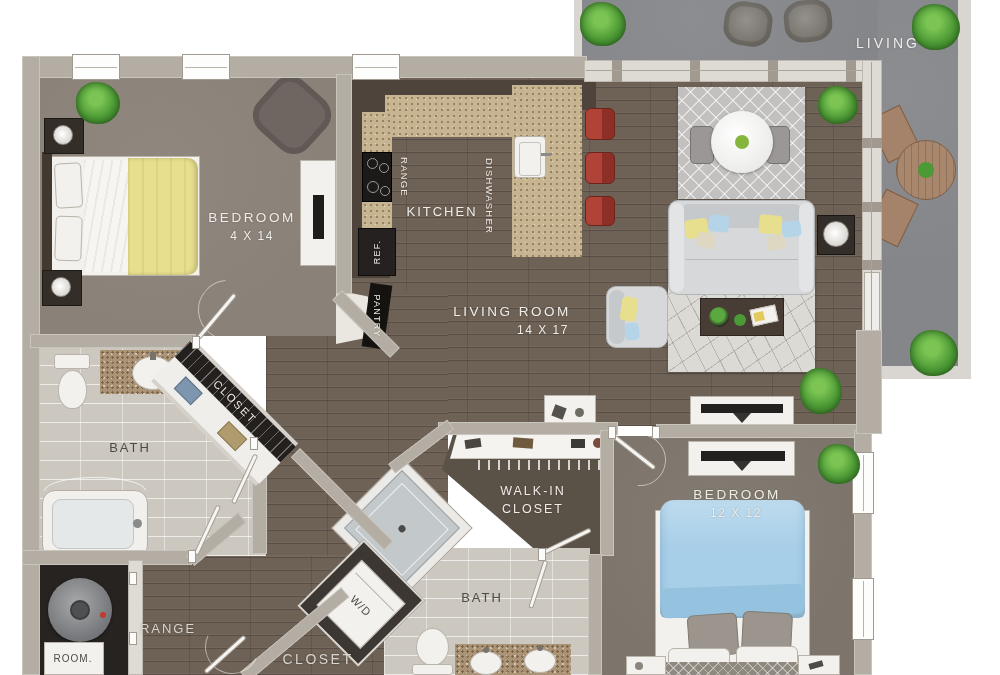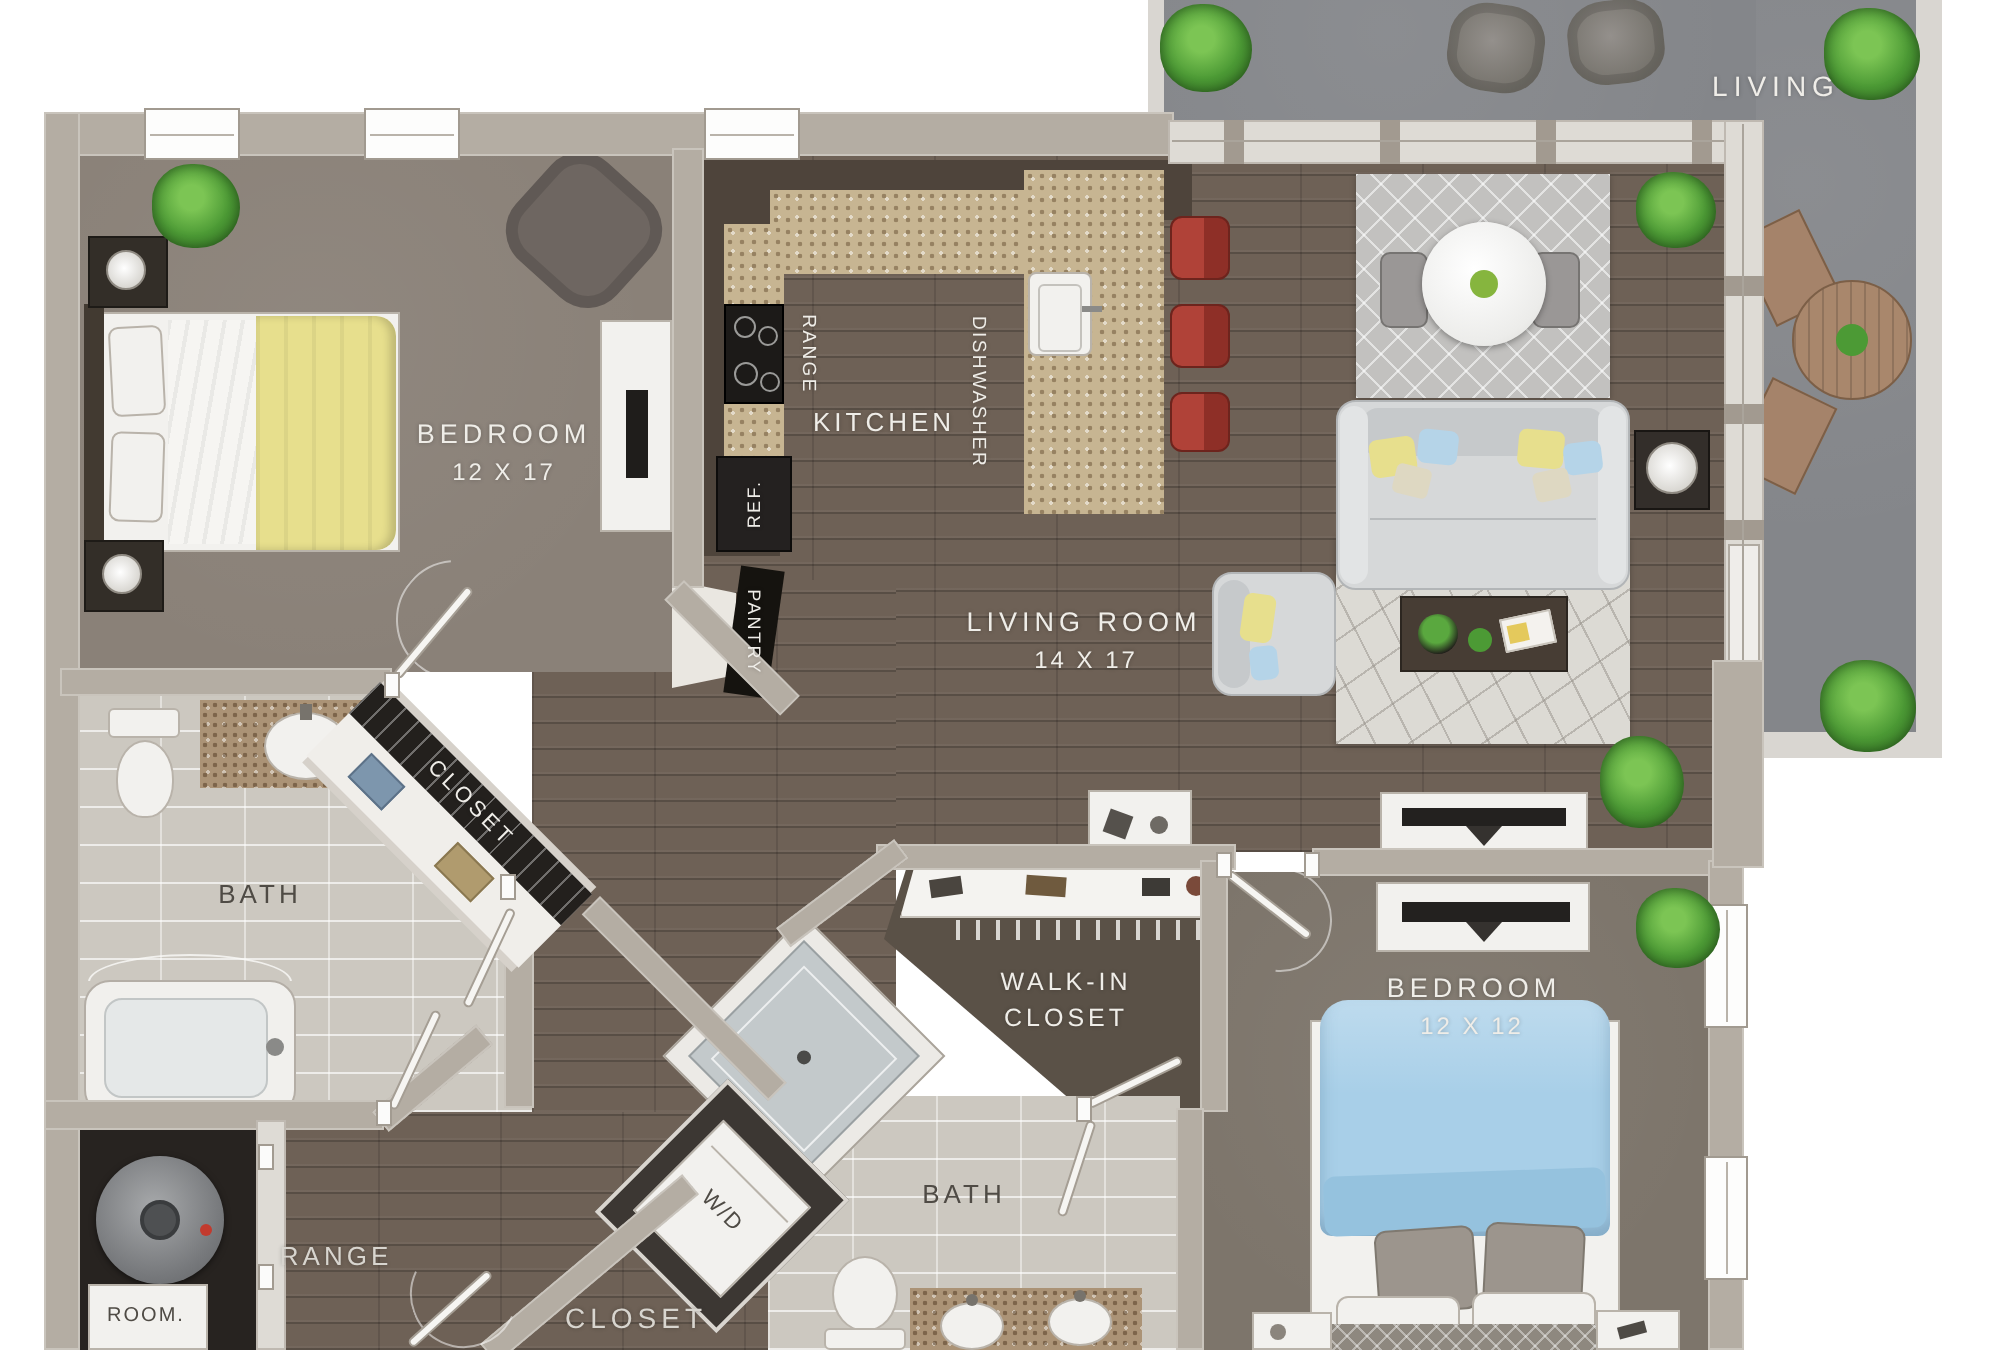--- a/index.html
+++ b/index.html
@@ -305,29 +305,29 @@
   <div class="abs plant" style="left:818px;top:86px;width:40px;height:38px;"></div>
   <div class="abs plant" style="left:800px;top:368px;width:42px;height:46px;"></div>
   <div class="abs plant" style="left:818px;top:444px;width:42px;height:40px;"></div>
   <div class="abs plant" style="left:580px;top:2px;width:46px;height:44px;"></div>
   <div class="abs plant" style="left:912px;top:4px;width:48px;height:46px;"></div>
   <div class="abs plant" style="left:910px;top:330px;width:48px;height:46px;"></div>
 
   <div class="label" style="left:888px;top:43px;font-size:14px;letter-spacing:3px;">LIVING</div>
 
   <div class="label" style="left:252px;top:217px;">BEDROOM</div>
-  <div class="label dims" style="left:252px;top:236px;">12 X 17</div>
+  <div class="label dims" style="left:252px;top:236px;">4 X 14</div>
 
   <div class="label" style="left:442px;top:211px;font-size:13px;letter-spacing:2px;">KITCHEN</div>
   <div class="label small rot90" style="left:404px;top:177px;">RANGE</div>
   <div class="label small rot90" style="left:489px;top:196px;">DISHWASHER</div>
   <div class="label small rotm90" style="left:377px;top:252px;font-size:9px;">REF.</div>
   <div class="label small rot90" style="left:377px;top:316px;font-size:9px;">PANTRY</div>
 
-  <div class="label" style="left:542px;top:311px;">LIVING ROOM</div>
+  <div class="label" style="left:512px;top:311px;">LIVING ROOM</div>
   <div class="label dims" style="left:543px;top:330px;">14 X 17</div>
 
   <div class="label dark" style="left:130px;top:447px;font-size:13px;letter-spacing:2px;">BATH</div>
 
   <div class="label" style="left:533px;top:491px;font-size:12.5px;letter-spacing:2px;">WALK-IN</div>
   <div class="label" style="left:533px;top:509px;font-size:12.5px;letter-spacing:2px;">CLOSET</div>
 
   <div class="label" style="left:737px;top:494px;">BEDROOM</div>
   <div class="label dims" style="left:736px;top:513px;">12 X 12</div>
 

